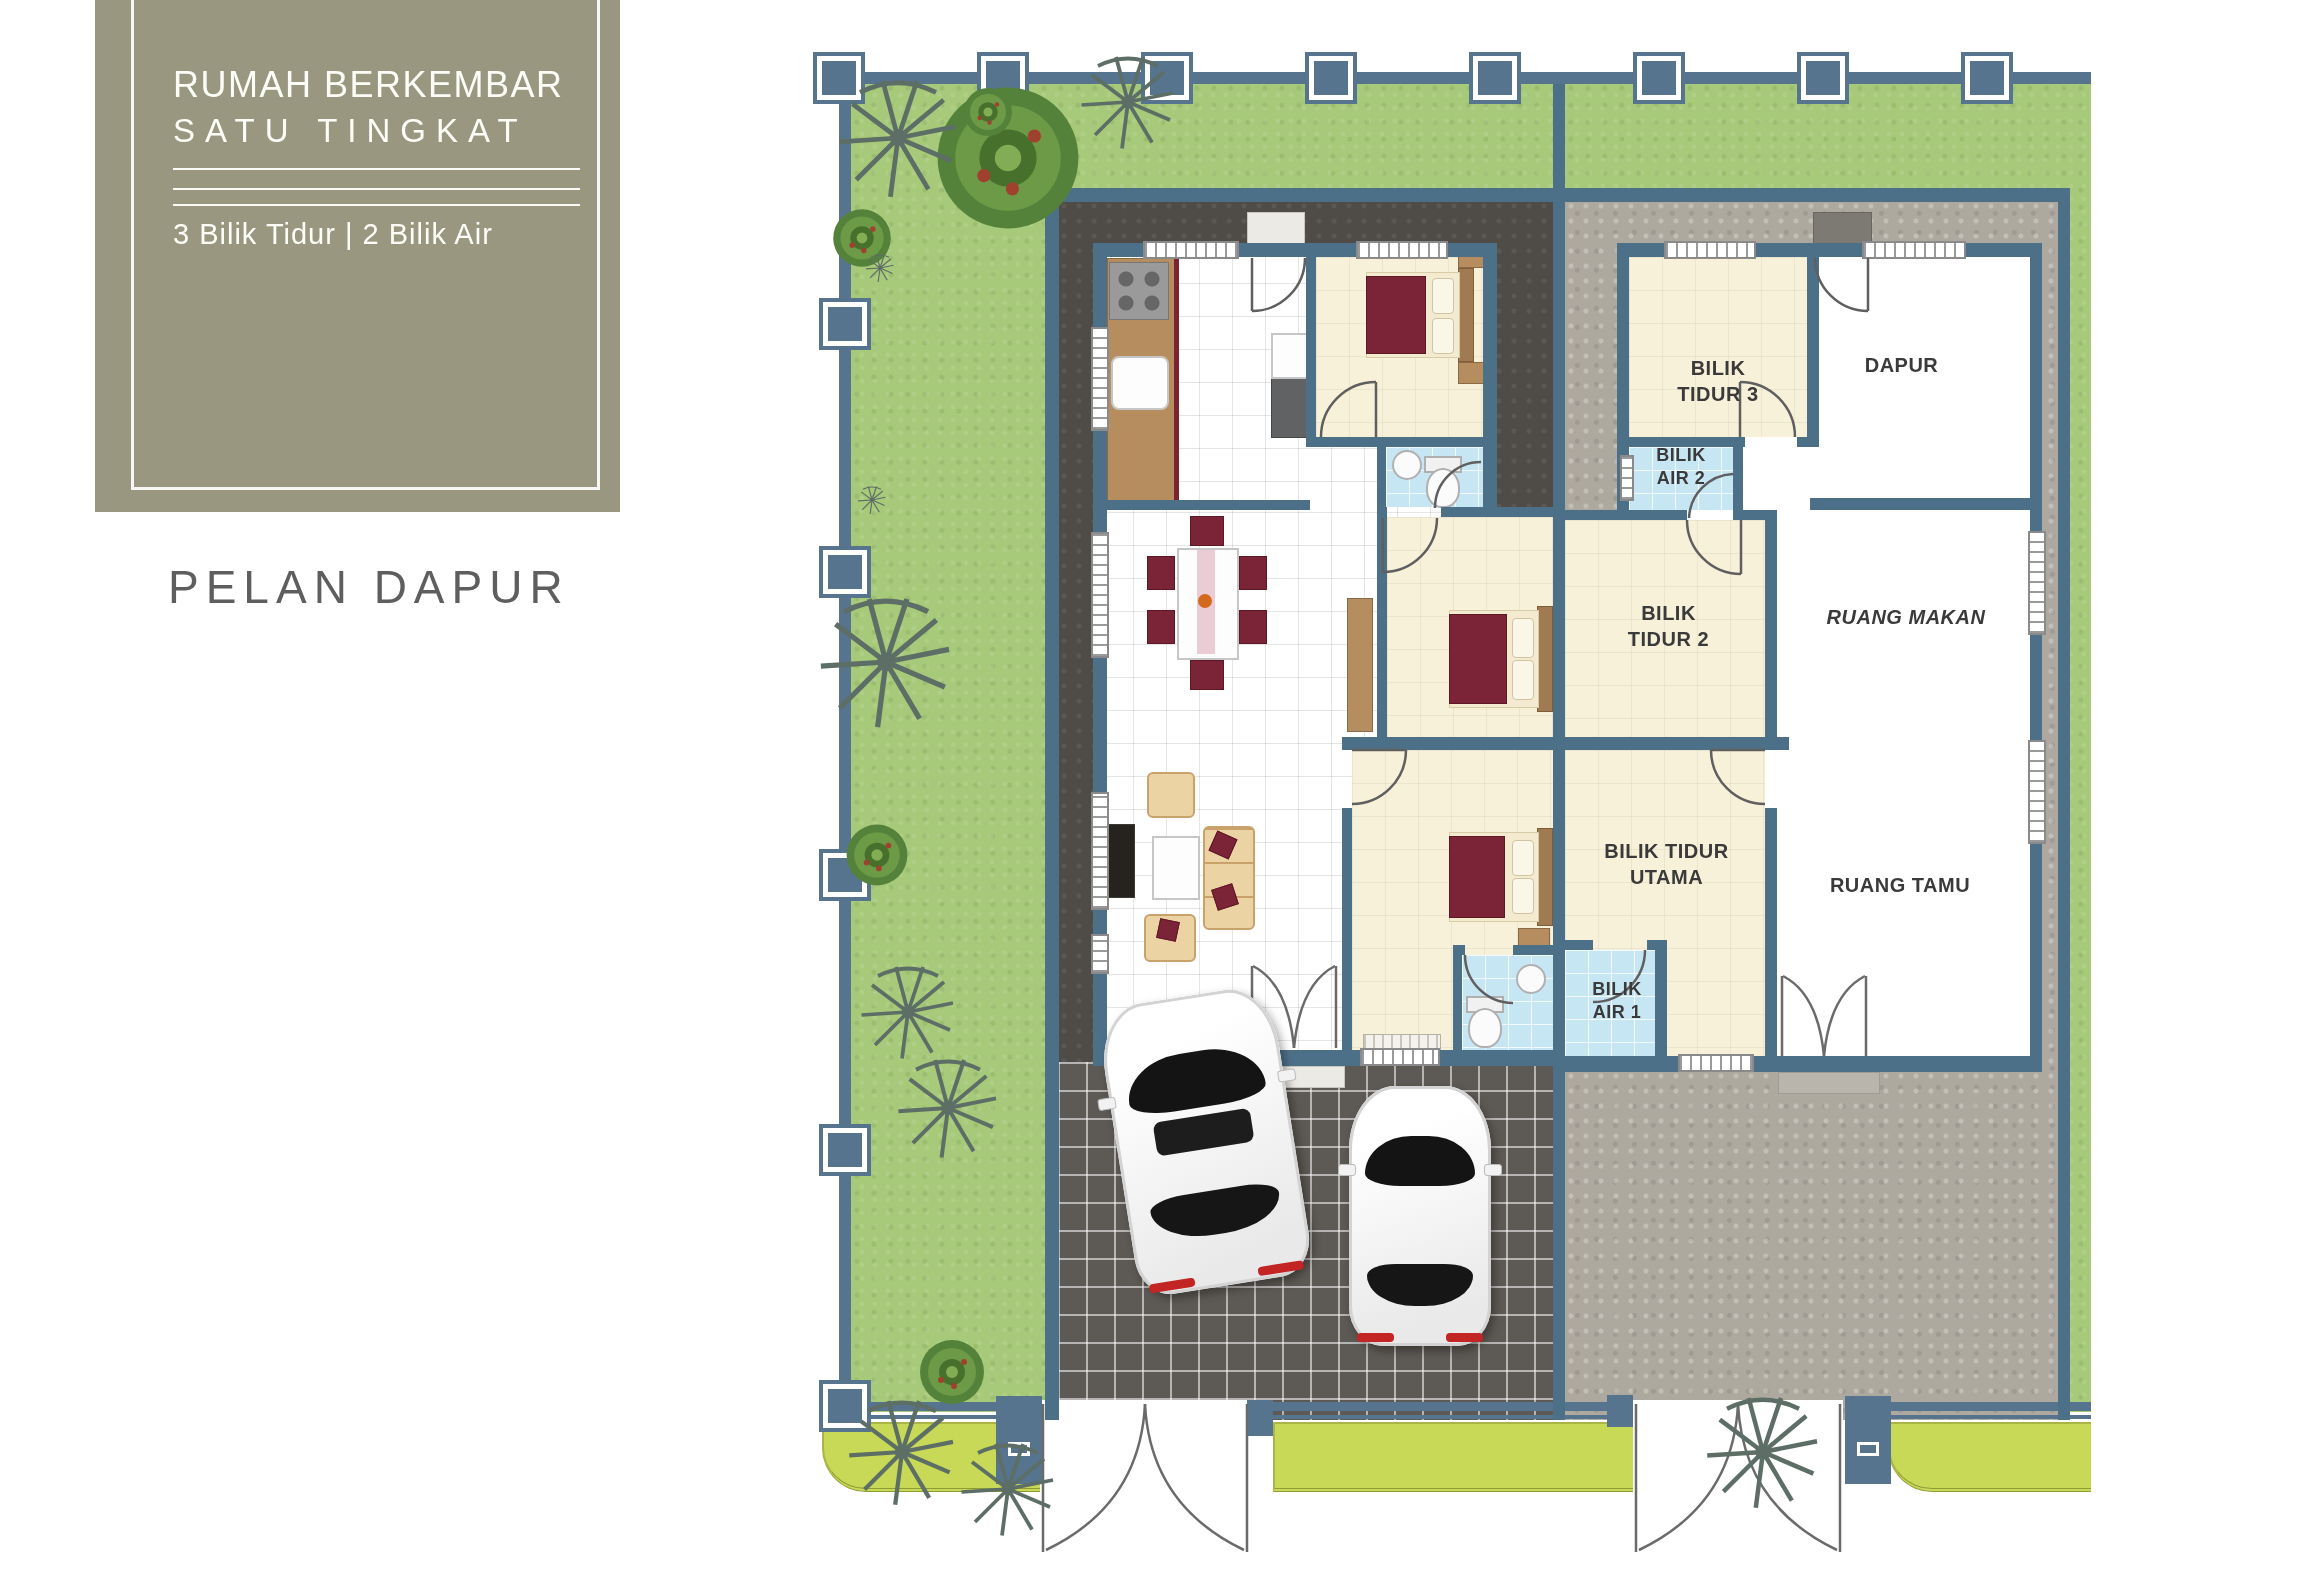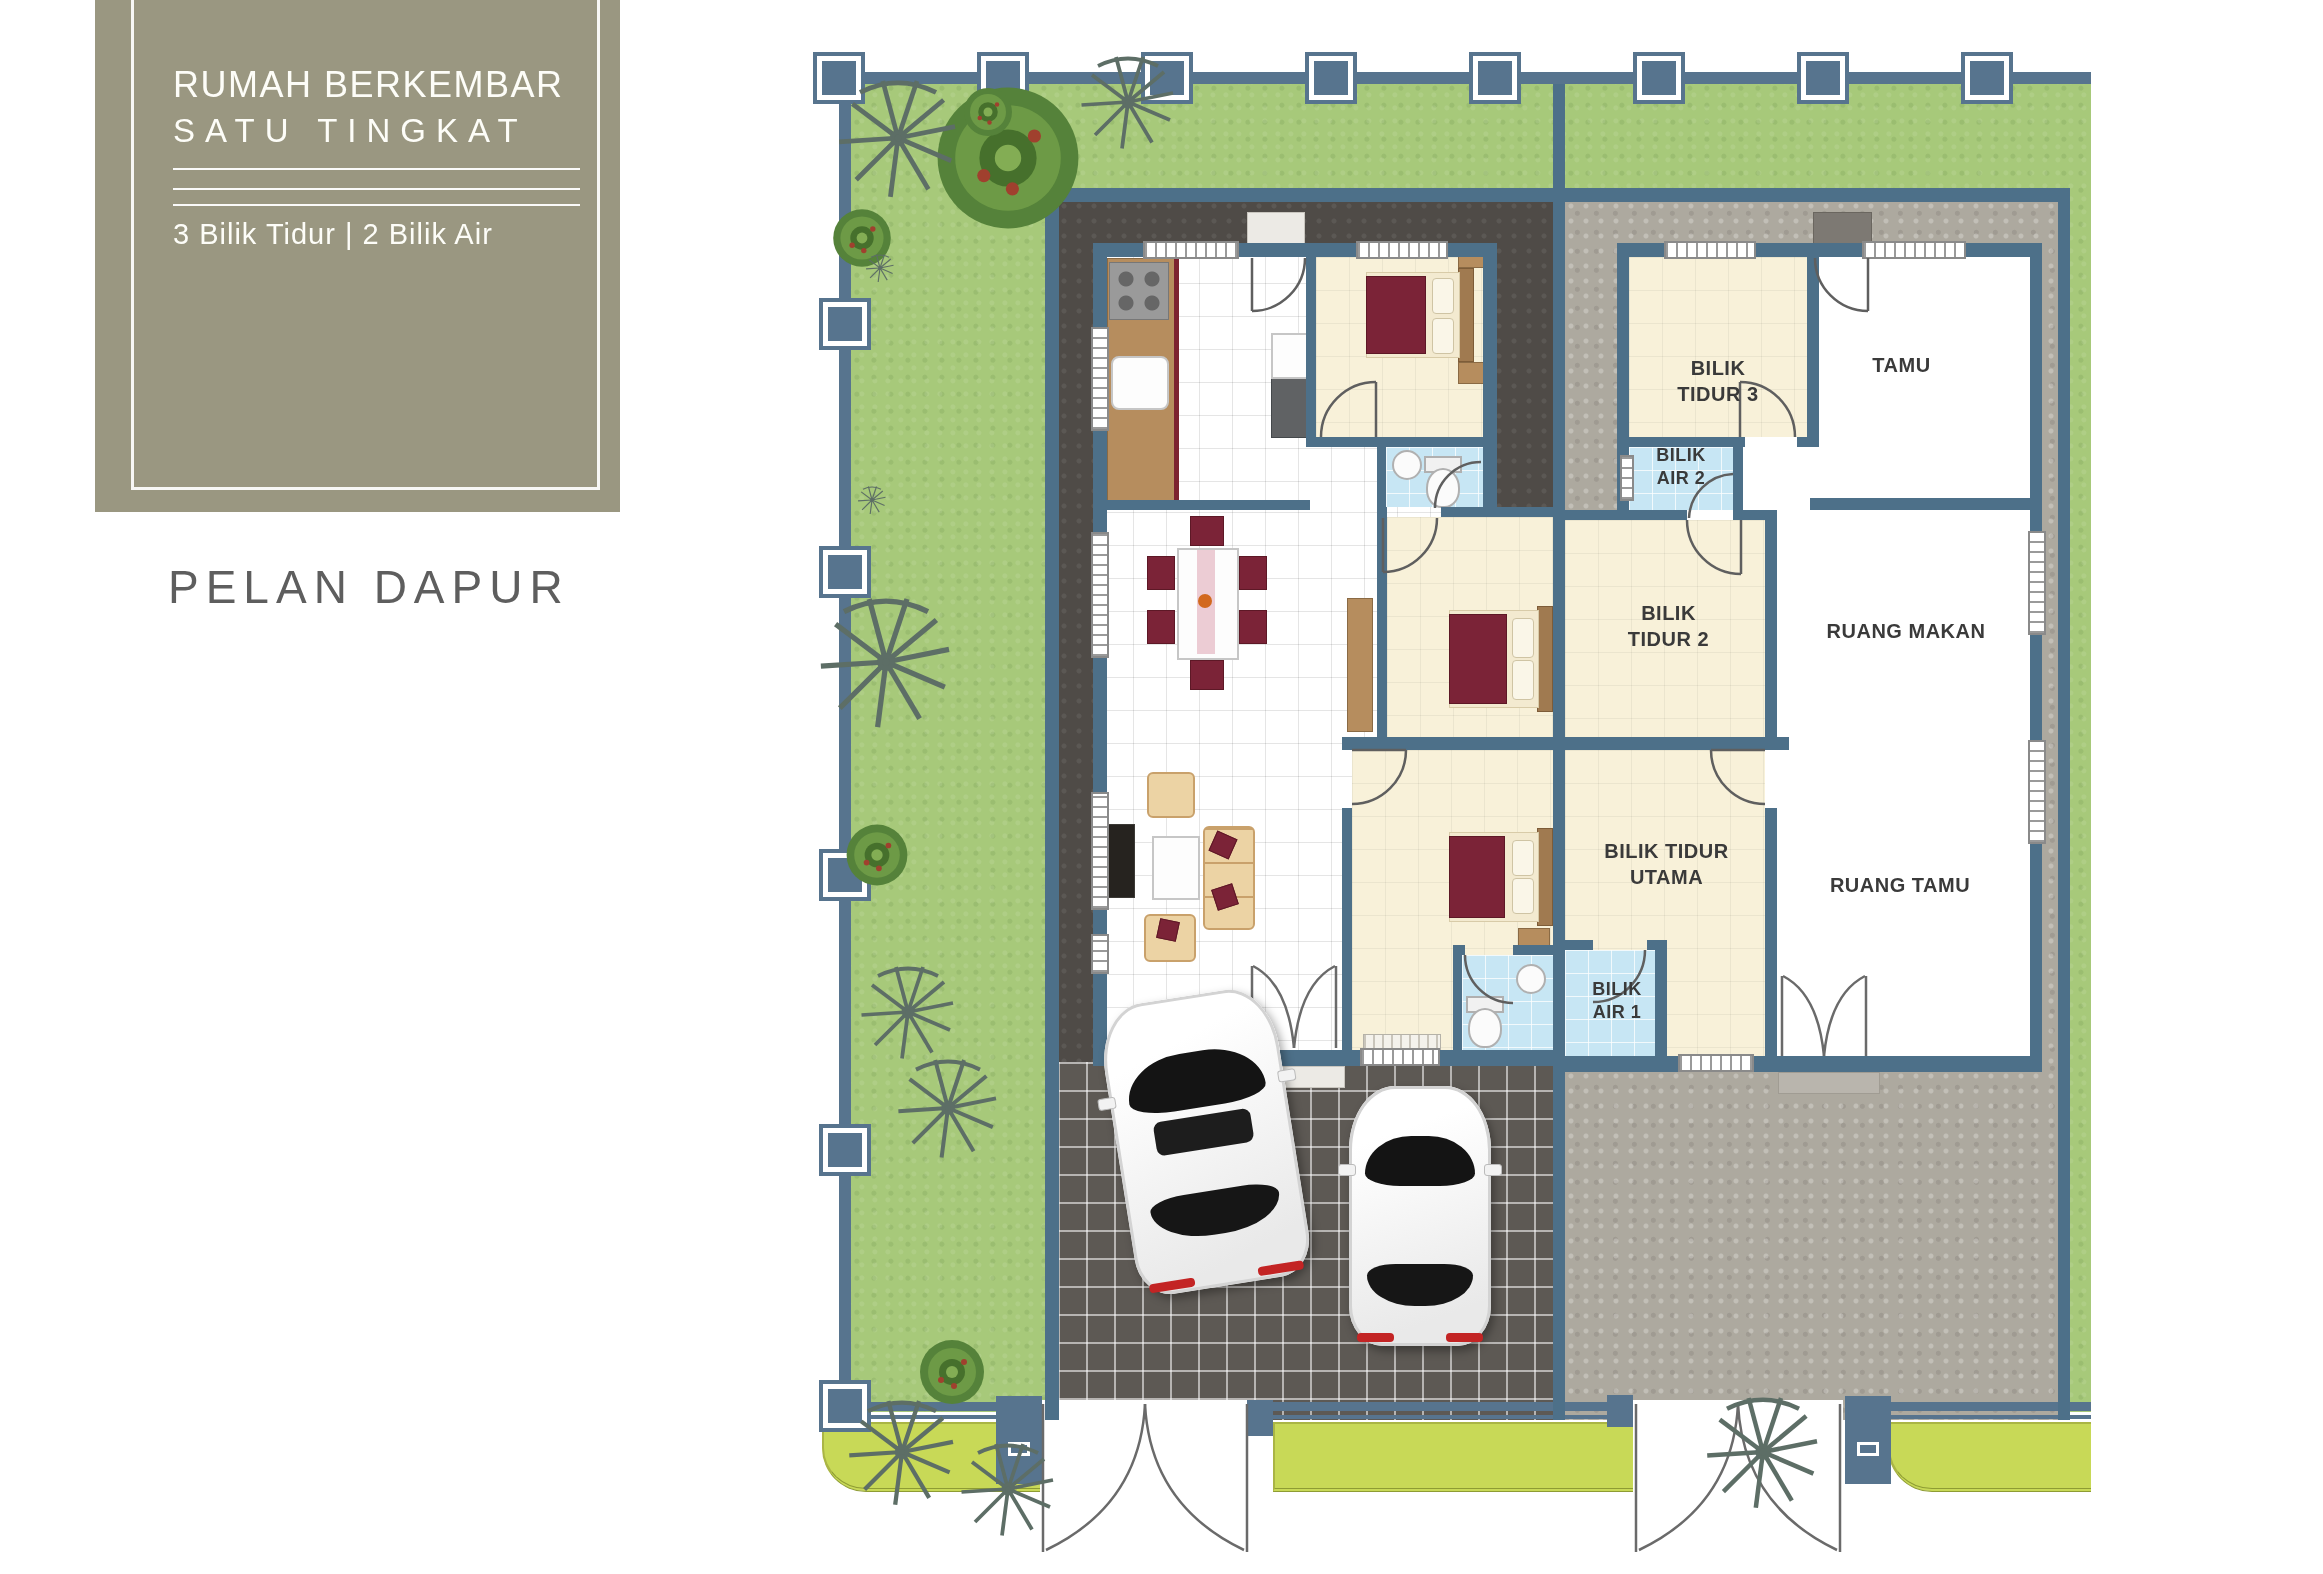--- a/index.html
+++ b/index.html
@@ -305,26 +305,26 @@
     <div class="abs cushion" style="left:1212px;top:834px;width:20px;height:20px;transform:rotate(24deg);z-index:6;"></div>
     <div class="abs cushion" style="left:1214px;top:886px;width:20px;height:20px;transform:rotate(-18deg);z-index:6;"></div>
     <div class="abs cushion" style="left:1158px;top:920px;width:18px;height:18px;transform:rotate(12deg);z-index:6;"></div>
 
     <div class="abs tank" style="left:1466px;top:996px;width:34px;height:13px;z-index:6;"></div>
     <div class="abs toilet" style="left:1468px;top:1008px;width:30px;height:36px;z-index:6;"></div>
     <div class="abs sink-round" style="left:1516px;top:964px;width:26px;height:26px;z-index:6;"></div>
 
     <div class="room-label" style="left:1629px;top:355px;width:178px;">BILIK
 TIDUR 3</div>
-    <div class="room-label" style="left:1794px;top:352px;width:215px;">TAMU</div>
+    <div class="room-label" style="left:1794px;top:352px;width:215px;">DAPUR</div>
     <div class="room-label small" style="left:1629px;top:444px;width:104px;">BILIK
 AIR 2</div>
     <div class="room-label" style="left:1572px;top:600px;width:193px;">BILIK
 TIDUR 2</div>
-    <div class="room-label" style="left:1782px;top:618px;width:248px;">RUANG MAKAN</div>
+    <div class="room-label" style="left:1782px;top:604px;width:248px;font-style:italic;">RUANG MAKAN</div>
     <div class="room-label" style="left:1568px;top:838px;width:197px;">BILIK TIDUR
 UTAMA</div>
     <div class="room-label" style="left:1775px;top:872px;width:250px;">RUANG TAMU</div>
     <div class="room-label small" style="left:1567px;top:978px;width:100px;">BILIK
 AIR 1</div>
 
     <div class="car" style="left:1117px;top:995px;width:176px;height:292px;transform:rotate(-9deg);">
       <div class="car-body"></div>
       <div class="car-windshield" style="top:56px;height:56px;"></div>
       <div class="car-sunroof" style="top:120px;height:34px;"></div>

